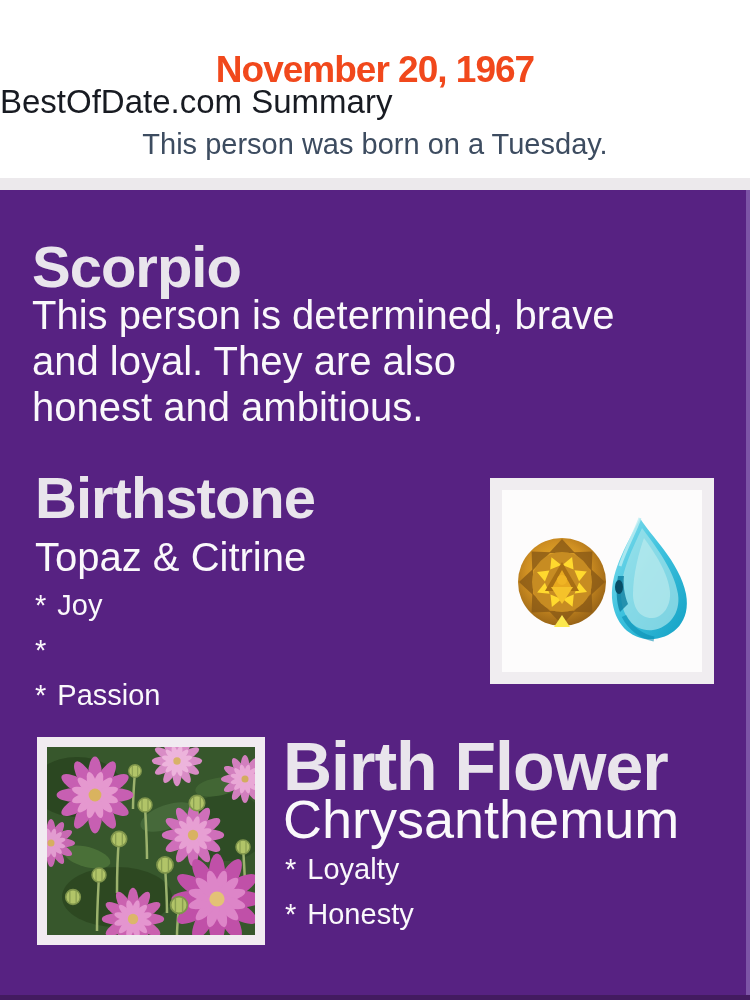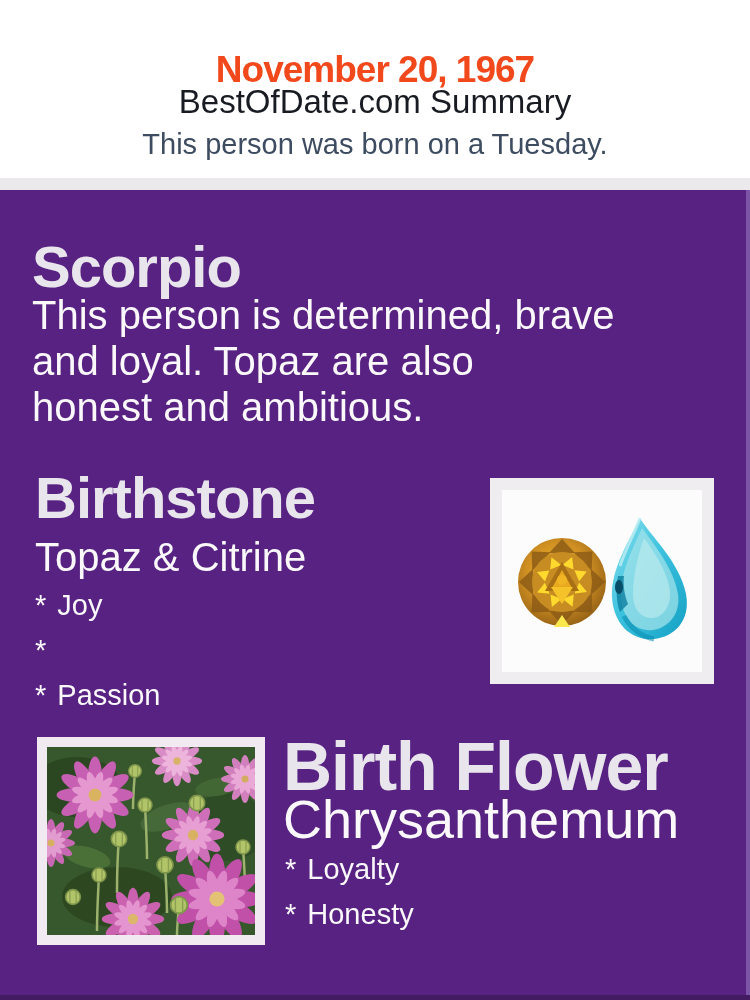--- a/index.html
+++ b/index.html
@@ -2,21 +2,21 @@
 <html style="--accent-orange: #F1481C; --title-black: #181B22; --slate: #3D4C60; --strip-gray: #ECE9EC; --purple-bg: #572282; --purple-edge: #7C54A6; --purple-dark: #431B60; --heading-off-white: #E9E5EC; --body-white: #FAF8FB; --citrine-gold: #E8A61E; --topaz-blue: #2AB9DC; --flower-pink: #C75FB2;"><head>
 <meta charset="utf-8">
 <style>
   html,body{margin:0;padding:0;background:#ffffff;}
   .page{position:relative;width:750px;height:1000px;overflow:hidden;background:#ffffff;
         font-family:"Liberation Sans", sans-serif;}
   
   .hdr-date{position:absolute;top:14px;left:0;width:750px;text-align:center;
             font-size:37px;font-weight:bold;letter-spacing:-1px;line-height:62px;
             color:var(--accent-orange);}
-  .hdr-summary{position:absolute;top:82px;left:0;width:750px;text-align:center;
+  .hdr-summary{position:absolute;top:82px;left:0;width:750px;
             font-size:33px;font-weight:500;line-height:40px;color:var(--title-black);}
   .hdr-born{position:absolute;top:124px;left:0;width:750px;text-align:center;
             font-size:29px;line-height:40px;color:var(--slate);}
   
   .strip{position:absolute;top:178px;left:0;width:750px;height:12px;background:var(--strip-gray);}
   
   .panel{position:absolute;top:190px;left:0;width:750px;height:810px;background:var(--purple-bg);}
   .panel-edge{position:absolute;top:0;right:0;width:4px;height:810px;background:var(--purple-edge);}
   .panel-bottom{position:absolute;bottom:0;left:0;width:750px;height:5px;background:var(--purple-dark);}
   .h-big{position:absolute;margin:0;font-weight:bold;color:var(--heading-off-white);letter-spacing:-1px;}
@@ -57,21 +57,21 @@
 
   <div class="strip"></div>
 
   <section class="panel">
     <div class="panel-edge"></div>
     <div class="panel-bottom"></div>
 
     <h2 class="h-big h-sign">Scorpio</h2>
     <div class="para">
       <div>This person is determined, brave</div>
-      <div>and loyal. Topaz are also</div>
+      <div>and loyal. They are also</div>
       <div>honest and ambitious.</div>
     </div>
 
     <h2 class="h-big h-bs">Birthstone</h2>
     <div class="sub sub-bs">Topaz &amp; Citrine</div>
 
     <div class="trait t-bs0">
       <span class="ast">*</span>
       <span>Joy</span>
     </div>

